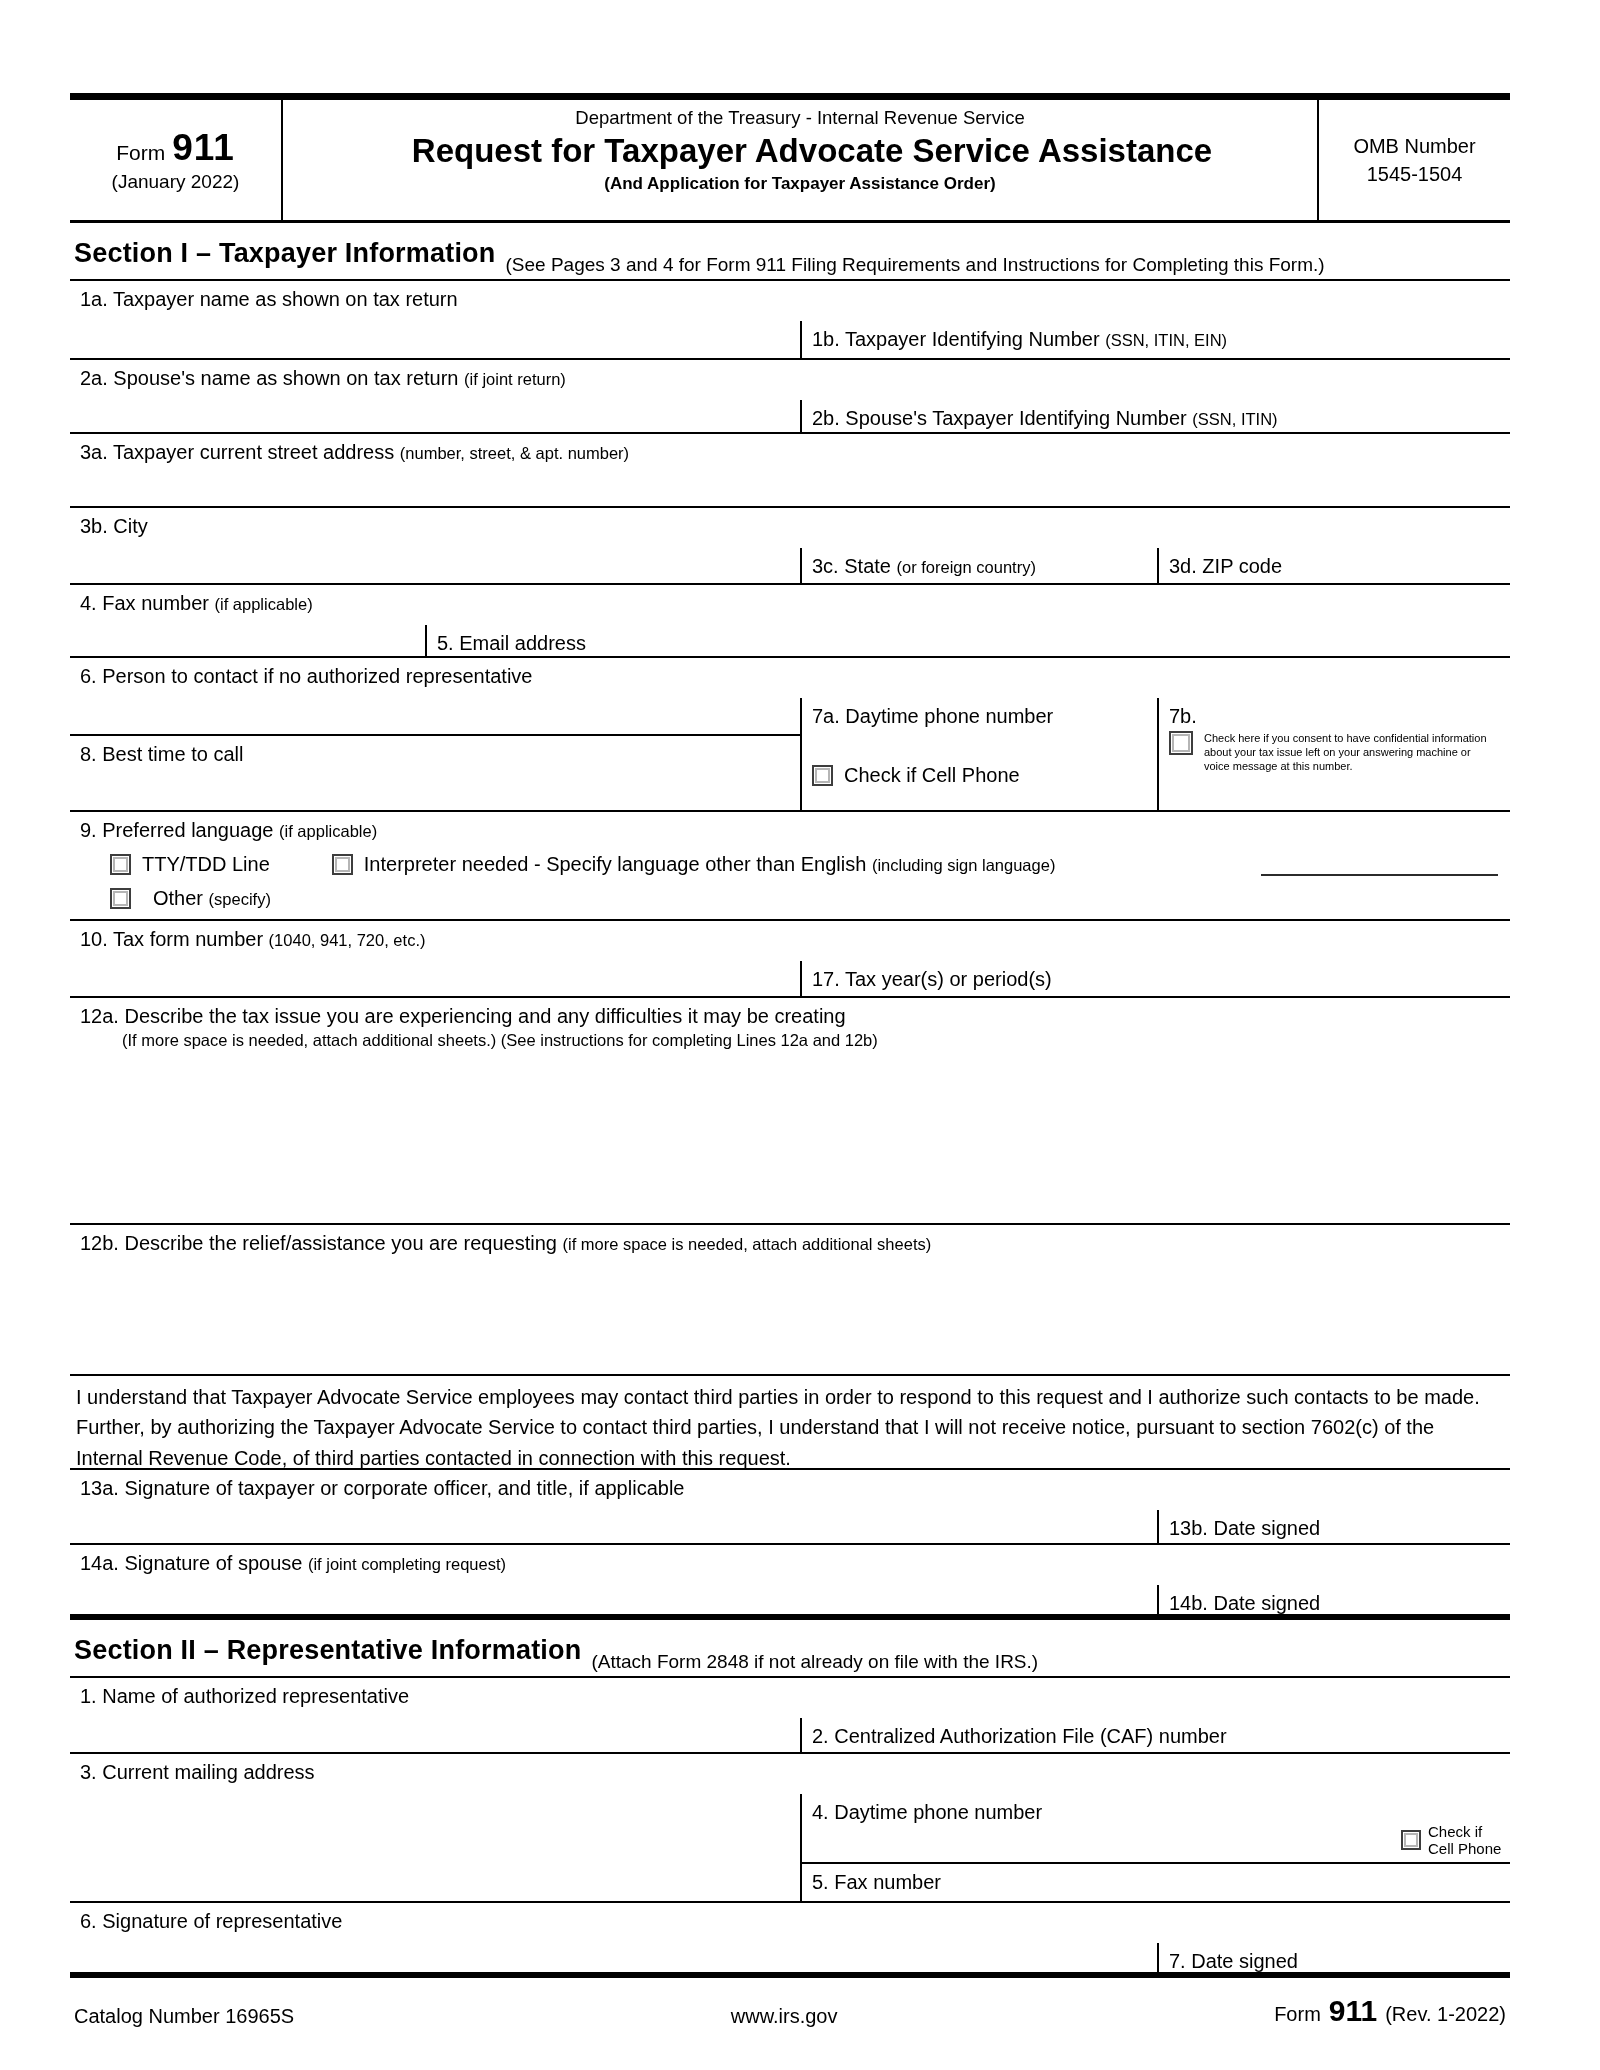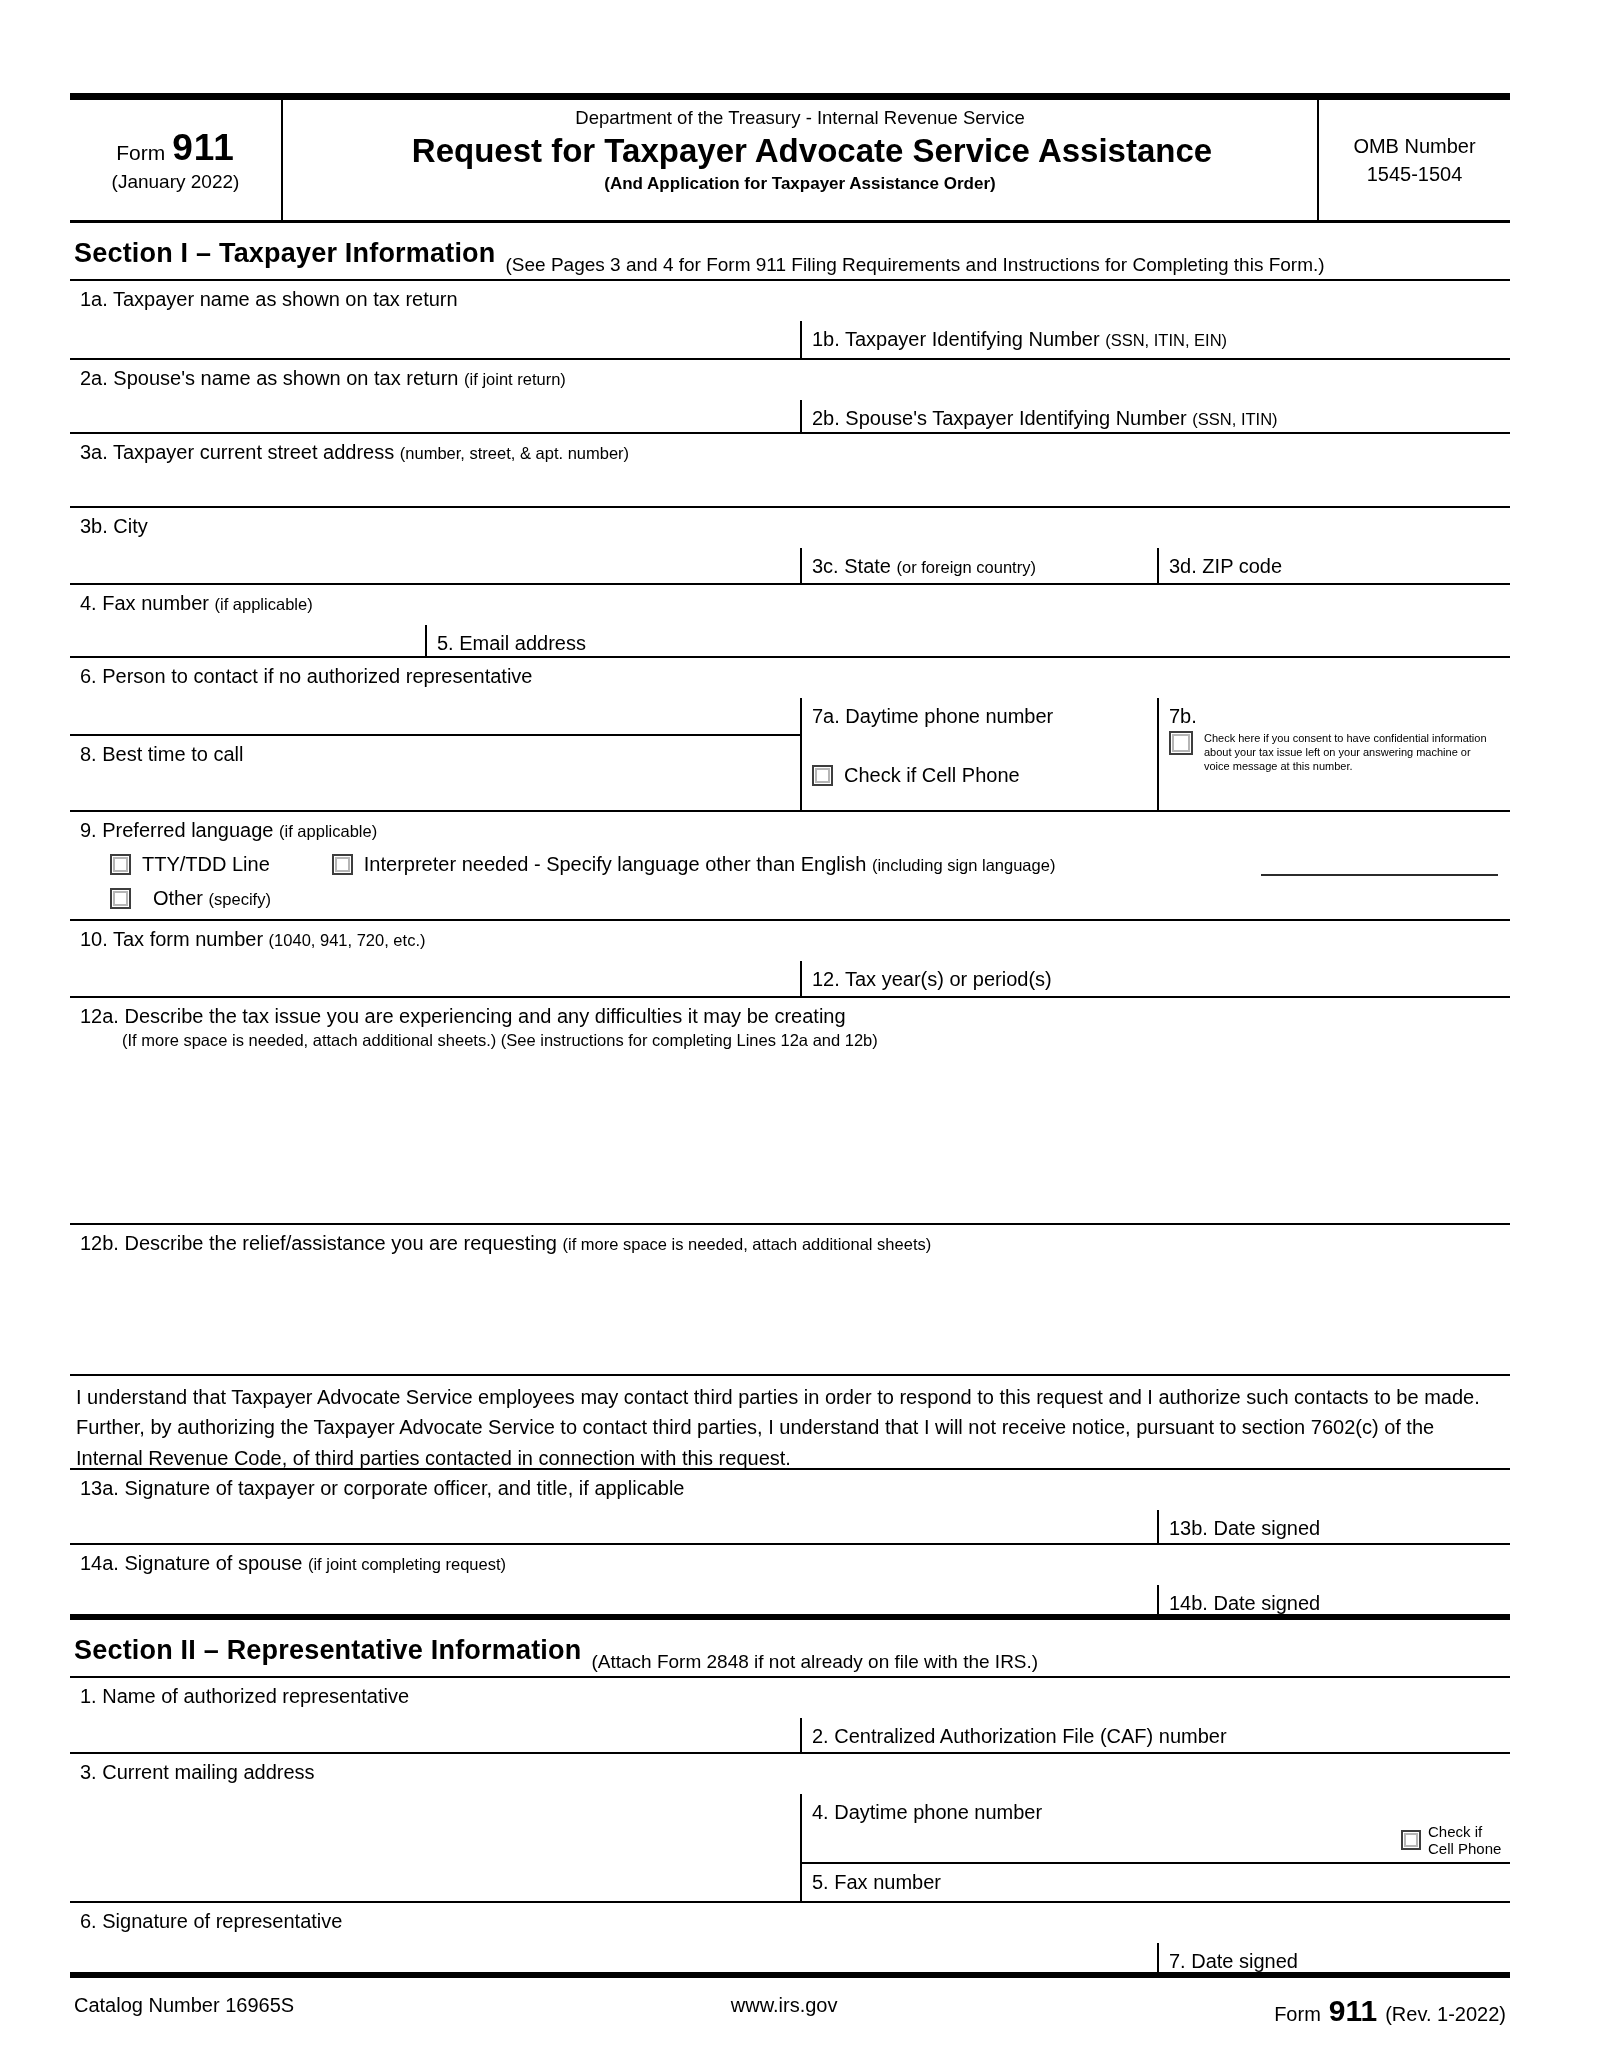--- a/index.html
+++ b/index.html
@@ -66,21 +66,21 @@
   .note-indent { margin-left:42px; margin-top:3px; }
 
   .para { font-size:20px; line-height:1.52; padding:6px 6px 0 6px; }
 
   .thick-bottom { border-bottom:6px solid #000; }
 
   .cellphone2 { position:absolute; right:6px; bottom:5px; display:flex; align-items:center; gap:7px; }
   .cellphone2 .txt { font-size:15px; line-height:1.15; width:76px; }
 
   
-  .footer { display:flex; justify-content:space-between; align-items:flex-start; padding:16px 4px 0 4px; font-size:20px; }
+  .footer { display:flex; justify-content:space-between; align-items:flex-end; padding:16px 4px 0 4px; font-size:20px; }
   .footer .f-right { display:flex; align-items:baseline; gap:8px; }
   .footer .f-num { font-size:30px; font-weight:bold; }
 </style>
 </head>
 <body>
 
 <div class="page">
   <div class="form">
 
     <div class="hdr">
@@ -211,21 +211,21 @@
           </div>
         </div>
       </div>
 
       <div class="row" style="height:77px">
         <div class="c w-half">
           <span class="lbl">10. Tax form number</span>
           <span class="note">(1040, 941, 720, etc.)</span>
         </div>
         <div class="c grow">
-          <span class="lbl">12. Tax year(s) or period(s)</span>
+          <span class="lbl">17. Tax year(s) or period(s)</span>
         </div>
       </div>
 
       <div class="row" style="height:227px">
         <div class="c grow">
           <div class="lbl">12a. Describe the tax issue you are experiencing and any difficulties it may be creating</div>
           <div class="note note-indent">(If more space is needed, attach additional sheets.) (See instructions for completing Lines 12a and 12b)</div>
         </div>
       </div>
 

